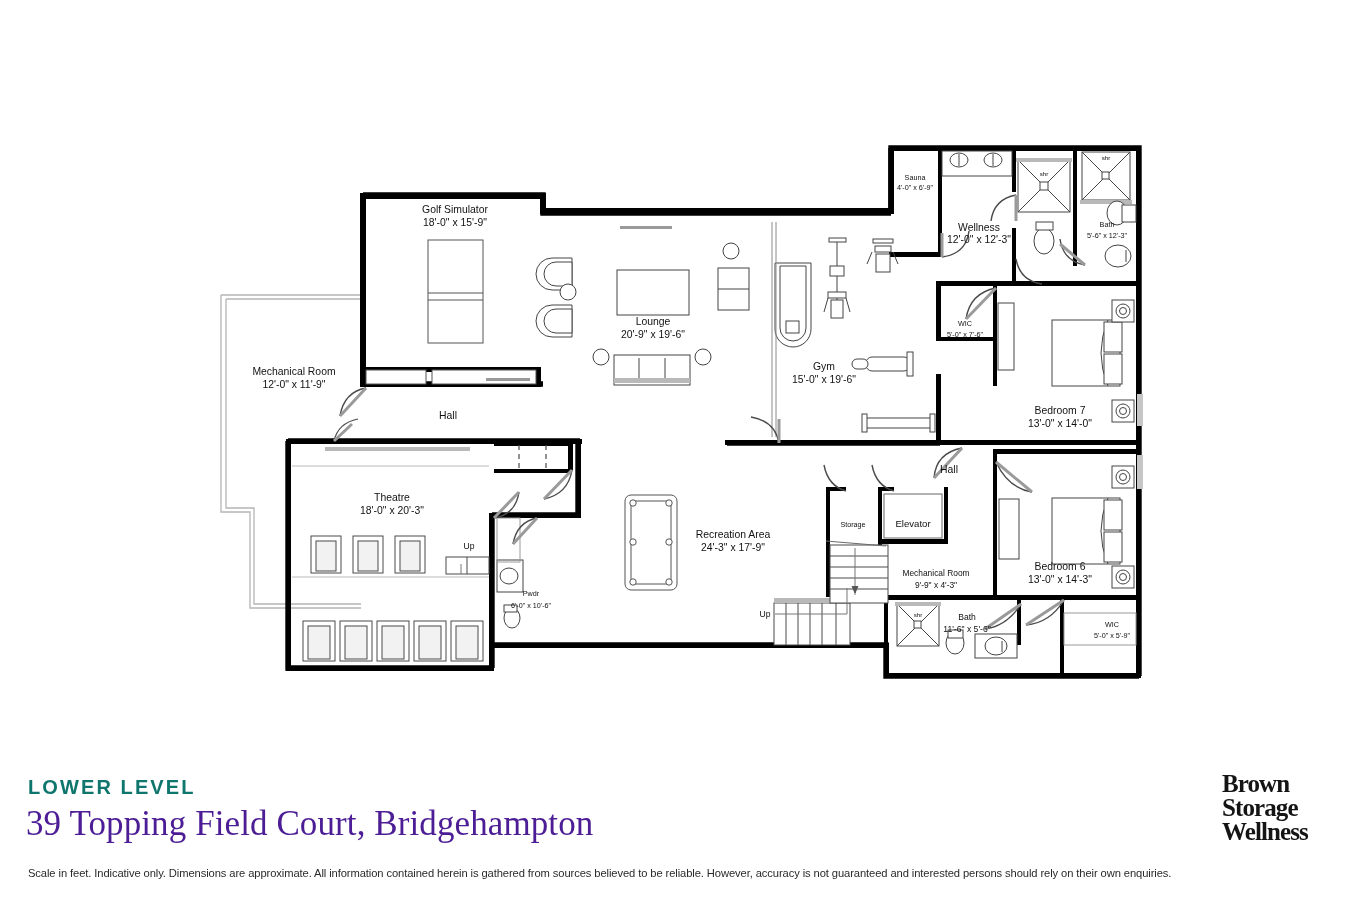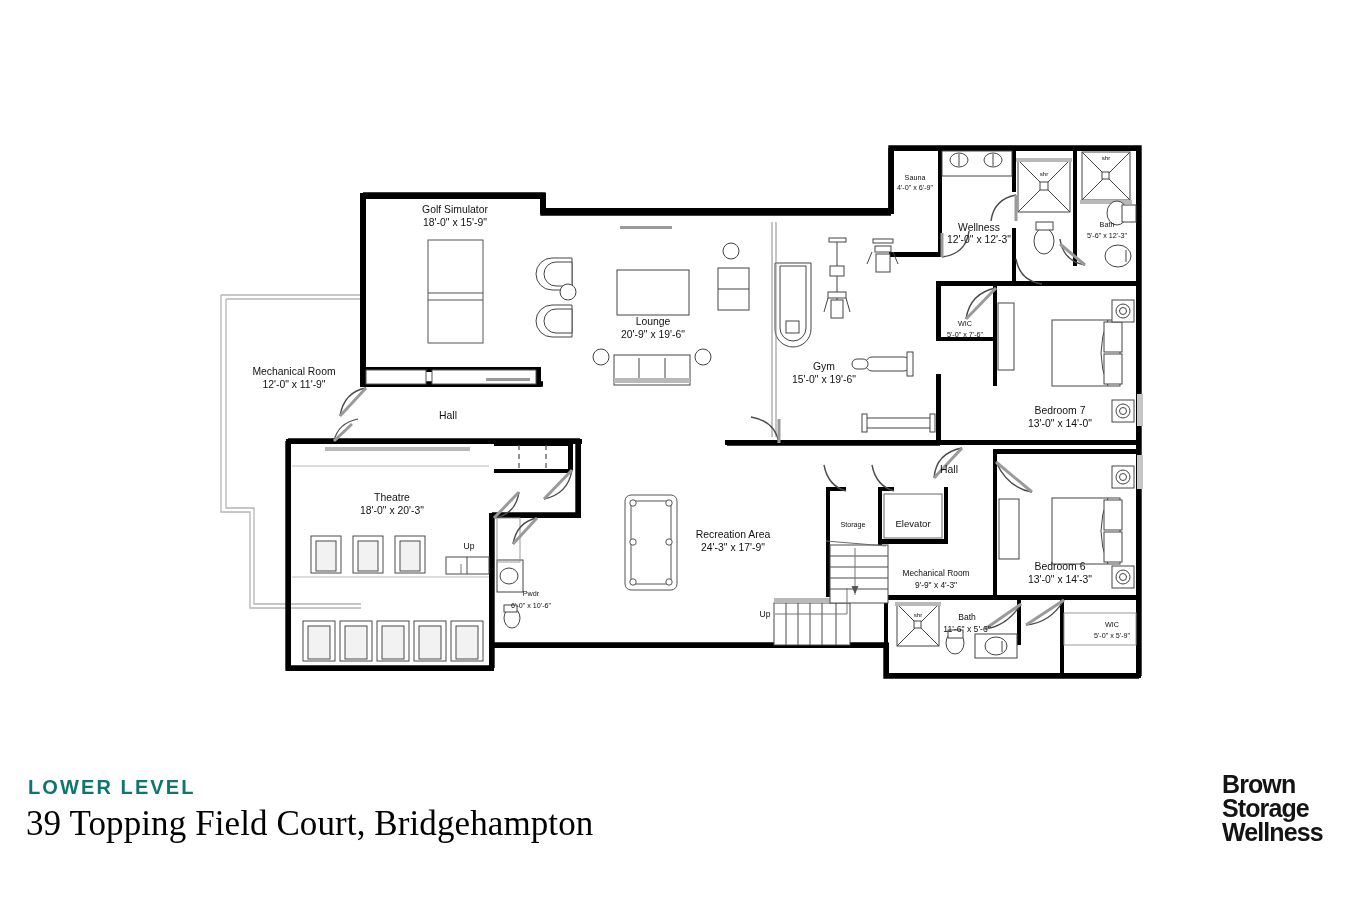--- a/index.html
+++ b/index.html
@@ -8,24 +8,24 @@
        font-family:"Liberation Sans",sans-serif;color:#1a1a1a;}
 
   #plan{position:absolute;left:0;top:0;width:1350px;height:760px;}
   #plan svg{display:block;}
 
   
   #footer{position:absolute;left:0;top:760px;width:1350px;height:144px;}
   #footer .lvl{position:absolute;left:28px;top:16px;font-size:20px;font-weight:bold;
                letter-spacing:2.1px;color:#0f766e;}
   #footer .addr{position:absolute;left:26px;top:44px;font-size:35px;
-                font-family:"Liberation Serif",serif;color:#000000;letter-spacing:.1px;}
+                font-family:"Liberation Serif",serif;color:#4c1d95;letter-spacing:.1px;}
   #footer .disc{position:absolute;left:28px;top:107px;width:1300px;font-size:11.2px;
                 color:#2a2a2a;letter-spacing:-.1px;}
-  #logo{position:absolute;left:1222px;top:12px;width:120px;}
+  #logo{position:absolute;left:1222px;top:12px;width:120px;font-family:Liberation Serif, serif;}
   #logo div{font-size:25px;font-weight:bold;line-height:.96;letter-spacing:-.9px;color:#141414;}
 
   text{font-family:"Liberation Sans",sans-serif;fill:#111;}
   .rm{font-size:10.4px;text-anchor:middle;}
   .rmd{font-size:10.4px;text-anchor:middle;}
   .tiny{font-size:7.2px;text-anchor:middle;}
   .mini{font-size:6.2px;text-anchor:middle;}
   .up{font-size:8.6px;text-anchor:middle;}
 </style>
 </head>
@@ -460,18 +460,19 @@
     <line x1="519" y1="445" x2="519" y2="468"></line>
     <line x1="546" y1="445" x2="546" y2="468"></line>
   </g>
 
 </svg>
 </div>
 
 <div id="footer">
   <div class="lvl">LOWER LEVEL</div>
   <div class="addr">39 Topping Field Court, Bridgehampton</div>
+  <div class="disc">Scale in feet. Indicative only. Dimensions are approximate. All information contained herein is gathered from sources believed to be reliable. However, accuracy is not guaranteed and interested persons should rely on their own enquiries.</div>
   <div id="logo">
     <div>Brown</div>
     <div>Storage</div>
     <div>Wellness</div>
   </div>
 </div>
 
 </body></html>

